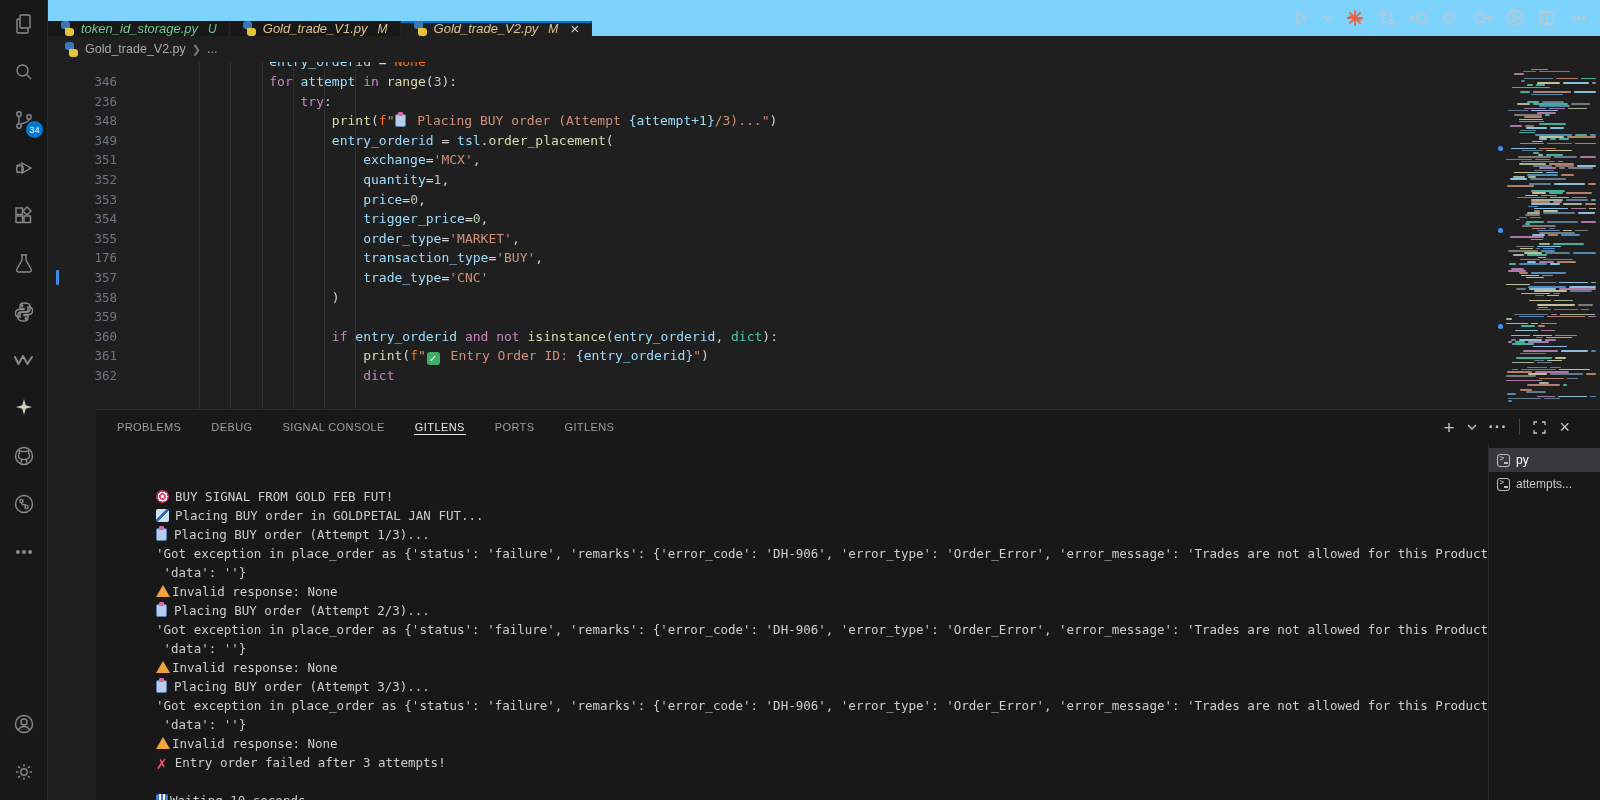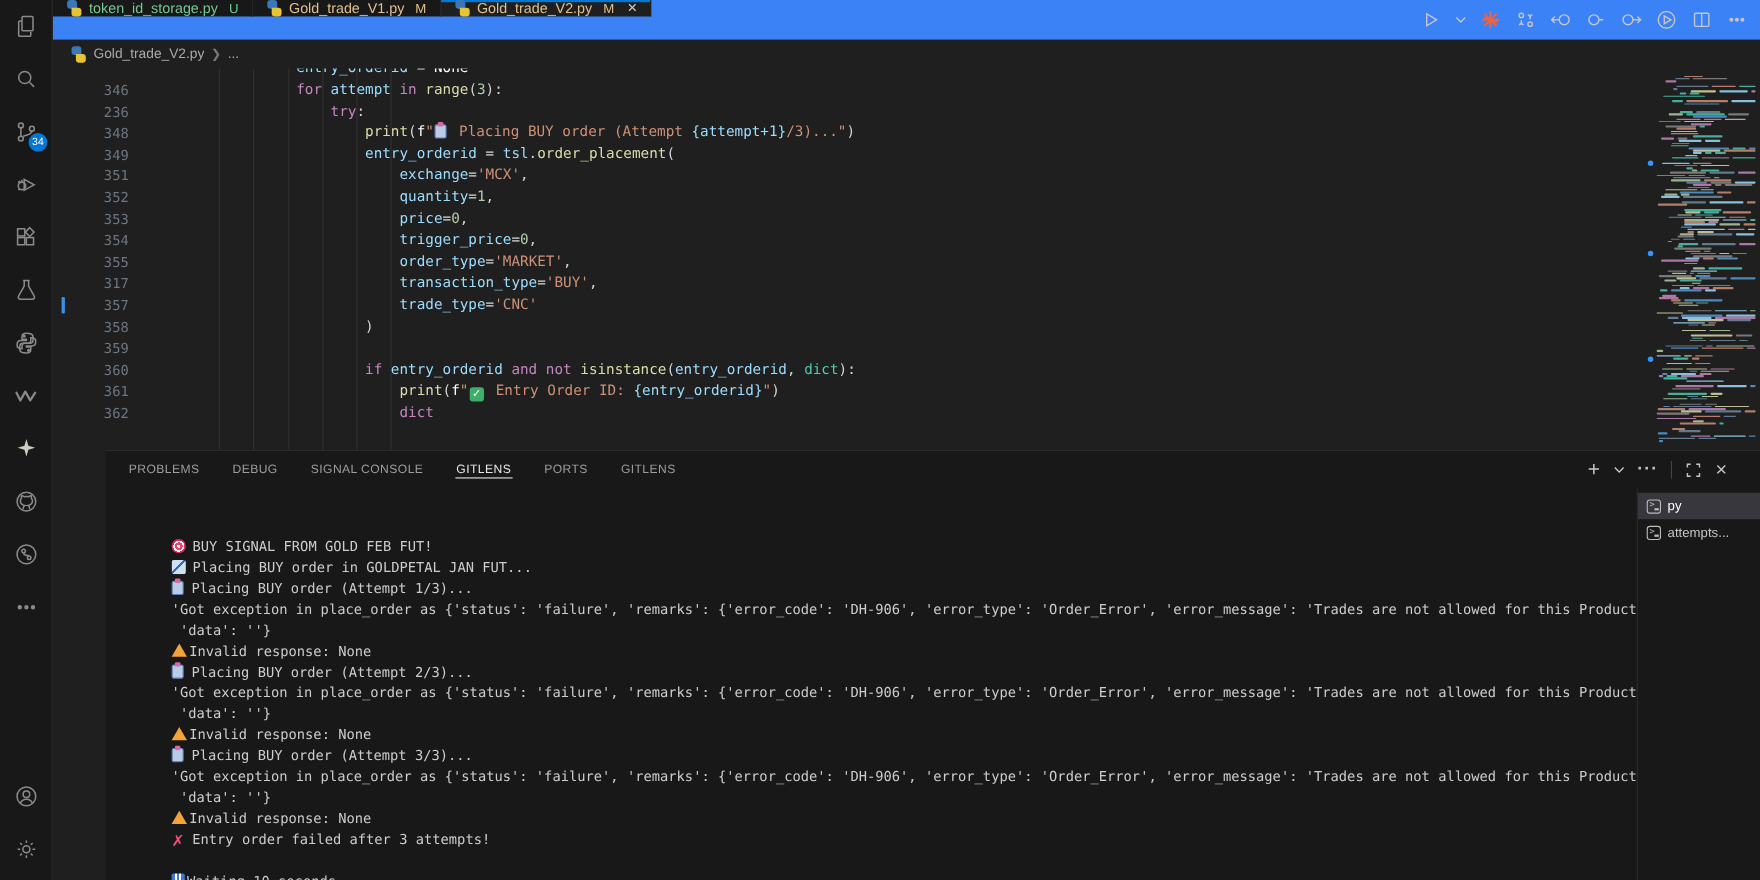--- a/index.html
+++ b/index.html
@@ -9,21 +9,21 @@
   
   .activity-bar{position:absolute;left:0;top:0;width:48px;height:800px;background:#181818;border-right:1px solid #2b2b2b;z-index:5;}
   .ab-item{width:48px;height:48px;display:flex;align-items:center;justify-content:center;position:relative;cursor:pointer;color:#868686;}
   .ab-item svg{stroke:#8a8a8a;fill:none;stroke-width:1.4;}
   .ab-badge{position:absolute;right:5px;bottom:6px;min-width:17px;height:17px;border-radius:9px;background:#0078d4;color:#fff;
     font-size:9.5px;line-height:17px;text-align:center;padding:0 3px;font-family:"Liberation Sans",sans-serif;}
   .ab-bottom{position:absolute;bottom:4px;left:0;}
 
   
   .main{position:absolute;left:48px;top:0;right:0;bottom:0;}
-  .tabbar{position:relative;height:36px;background:#3b82f6;display:flex;align-items:flex-start;}
+  .tabbar{position:relative;height:36px;background:#7dd3fc;display:flex;align-items:flex-end;font-style:italic;}
   .tab{display:flex;align-items:center;gap:6px;padding:0 12px;font-size:13px;background:#181818;border-right:1px solid #252525;cursor:pointer;position:relative;color:#969696;}
   .tab.active{background:#1f1f1f;}
   .tab.active::before{content:"";position:absolute;left:0;right:0;top:0;height:1.5px;background:#0078d4;}
   .tab .badge{font-size:12px;margin-left:4px;}
   .tab .closex{color:#cfcfcf;font-size:15px;margin-left:6px;line-height:1;}
   .pyico{width:15px;height:15px;position:relative;display:inline-block;flex:none;}
   .pyico::before{content:"";position:absolute;left:1px;top:0;width:9px;height:8px;border-radius:3px 3px 0 3px;background:#3a77b8;}
   .pyico::after{content:"";position:absolute;right:1px;bottom:0;width:9px;height:8px;border-radius:0 3px 3px 3px;background:#e7c336;}
   .tab-actions{position:absolute;right:6px;top:0;height:36px;display:flex;align-items:center;gap:10px;padding-right:4px;background:transparent;}
   .tact{display:flex;align-items:center;justify-content:center;width:22px;height:22px;cursor:pointer;}
@@ -35,21 +35,21 @@
 
   
   .editor{position:relative;height:347px;background:#1f1f1f;overflow:hidden;}
   .code-partial{height:10px;overflow:hidden;position:relative;}
   .code-partial .crow{position:relative;top:-10px;}
   .crow{display:flex;height:19.6px;line-height:19.6px;font-size:13px;white-space:pre;font-family:"DejaVu Sans Mono",monospace;position:relative;}
   .ln{width:96px;flex:none;text-align:right;padding-right:27px;color:#6e7681;font-size:12.5px;position:relative;}
   .ln-marker{position:absolute;left:8px;top:2px;width:3px;height:15px;background:#3b8eea;border-radius:1px;}
   .lc{flex:1;}
   .t-kw{color:#c586c0;} .t-fn{color:#dcdcaa;} .t-var{color:#9cdcfe;} .t-str{color:#ce9178;}
-  .t-num{color:#b5cea8;} .t-op{color:#d4d4d4;} .t-cls{color:#4ec9b0;} .t-blue{color:#ffffff;}
+  .t-num{color:#b5cea8;} .t-op{color:#d4d4d4;} .t-cls{color:#4ec9b0;} .t-blue{color:#f97316;}
   .guide{position:absolute;top:0;bottom:0;width:1px;background:#303030;z-index:0;}
 
   
   .minimap{position:absolute;right:0;top:0;width:106px;height:347px;background:#1f1f1f;}
   .mm-row{position:absolute;height:1.6px;border-radius:1px;opacity:.85;}
   .mm-dot{position:absolute;width:5px;height:5px;border-radius:50%;background:#3794ff;left:4px;}
 
   
   .panel{position:absolute;left:48px;right:0;top:409px;bottom:0;background:#181818;border-top:1px solid #2b2b2b;}
   .panel-header{height:34px;display:flex;align-items:center;padding-left:20px;position:relative;}
@@ -300,21 +300,21 @@
     <div id="code">
         <div class="crow"><span class="ln">346</span><span class="lc"><span class="t-op">                </span><span class="t-kw">for</span><span class="t-op"> </span><span class="t-var">attempt</span><span class="t-op"> </span><span class="t-kw">in</span><span class="t-op"> </span><span class="t-fn">range</span><span class="t-op">(</span><span class="t-num">3</span><span class="t-op">):</span></span></div>
         <div class="crow"><span class="ln">236</span><span class="lc"><span class="t-op">                    </span><span class="t-kw">try</span><span class="t-op">:</span></span></div>
         <div class="crow"><span class="ln">348</span><span class="lc"><span class="t-op">                        </span><span class="t-fn">print</span><span class="t-op">(</span><span class="t-blue">f</span><span class="t-str">"</span><span class="ti ti-clipboard code-ic"></span><span class="t-str"> Placing BUY order (Attempt </span><span class="t-var">{attempt+1}</span><span class="t-str">/3)..."</span><span class="t-op">)</span></span></div>
         <div class="crow"><span class="ln">349</span><span class="lc"><span class="t-op">                        </span><span class="t-var">entry_orderid</span><span class="t-op"> = </span><span class="t-var">tsl</span><span class="t-op">.</span><span class="t-fn">order_placement</span><span class="t-op">(</span></span></div>
         <div class="crow"><span class="ln">351</span><span class="lc"><span class="t-op">                            </span><span class="t-var">exchange</span><span class="t-op">=</span><span class="t-str">'MCX'</span><span class="t-op">,</span></span></div>
         <div class="crow"><span class="ln">352</span><span class="lc"><span class="t-op">                            </span><span class="t-var">quantity</span><span class="t-op">=</span><span class="t-num">1</span><span class="t-op">,</span></span></div>
         <div class="crow"><span class="ln">353</span><span class="lc"><span class="t-op">                            </span><span class="t-var">price</span><span class="t-op">=</span><span class="t-num">0</span><span class="t-op">,</span></span></div>
         <div class="crow"><span class="ln">354</span><span class="lc"><span class="t-op">                            </span><span class="t-var">trigger_price</span><span class="t-op">=</span><span class="t-num">0</span><span class="t-op">,</span></span></div>
         <div class="crow"><span class="ln">355</span><span class="lc"><span class="t-op">                            </span><span class="t-var">order_type</span><span class="t-op">=</span><span class="t-str">'MARKET'</span><span class="t-op">,</span></span></div>
-        <div class="crow"><span class="ln">317</span><span class="lc"><span class="t-op">                            </span><span class="t-var">transaction_type</span><span class="t-op">=</span><span class="t-str">'BUY'</span><span class="t-op">,</span></span></div>
+        <div class="crow"><span class="ln">176</span><span class="lc"><span class="t-op">                            </span><span class="t-var">transaction_type</span><span class="t-op">=</span><span class="t-str">'BUY'</span><span class="t-op">,</span></span></div>
         <div class="crow"><span class="ln">357<i class="ln-marker"></i></span><span class="lc"><span class="t-op">                            </span><span class="t-var">trade_type</span><span class="t-op">=</span><span class="t-str">'CNC'</span></span></div>
         <div class="crow"><span class="ln">358</span><span class="lc"><span class="t-op">                        </span><span class="t-op">)</span></span></div>
         <div class="crow"><span class="ln">359</span><span class="lc"></span></div>
         <div class="crow"><span class="ln">360</span><span class="lc"><span class="t-op">                        </span><span class="t-kw">if</span><span class="t-op"> </span><span class="t-var">entry_orderid</span><span class="t-op"> </span><span class="t-kw">and</span><span class="t-op"> </span><span class="t-kw">not</span><span class="t-op"> </span><span class="t-fn">isinstance</span><span class="t-op">(</span><span class="t-var">entry_orderid</span><span class="t-op">, </span><span class="t-cls">dict</span><span class="t-op">):</span></span></div>
         <div class="crow"><span class="ln">361</span><span class="lc"><span class="t-op">                            </span><span class="t-fn">print</span><span class="t-op">(</span><span class="t-blue">f</span><span class="t-str">"</span><span class="ti ti-check code-ic">✓</span><span class="t-str"> Entry Order ID: </span><span class="t-var">{entry_orderid}</span><span class="t-str">"</span><span class="t-op">)</span></span></div>
         <div class="crow"><span class="ln">362</span><span class="lc"><span class="t-op">                            </span><span class="t-kw">dict</span></span></div>
       </div>
     <div class="minimap" id="minimap">
         <div class="mm-row" style="left: 37px; top: 6.6px; width: 16.7916px; background: rgb(206, 145, 120);"></div>
         <div class="mm-row" style="left: 29px; top: 8.8px; width: 12.7415px; background: rgb(109, 139, 163);"></div>

